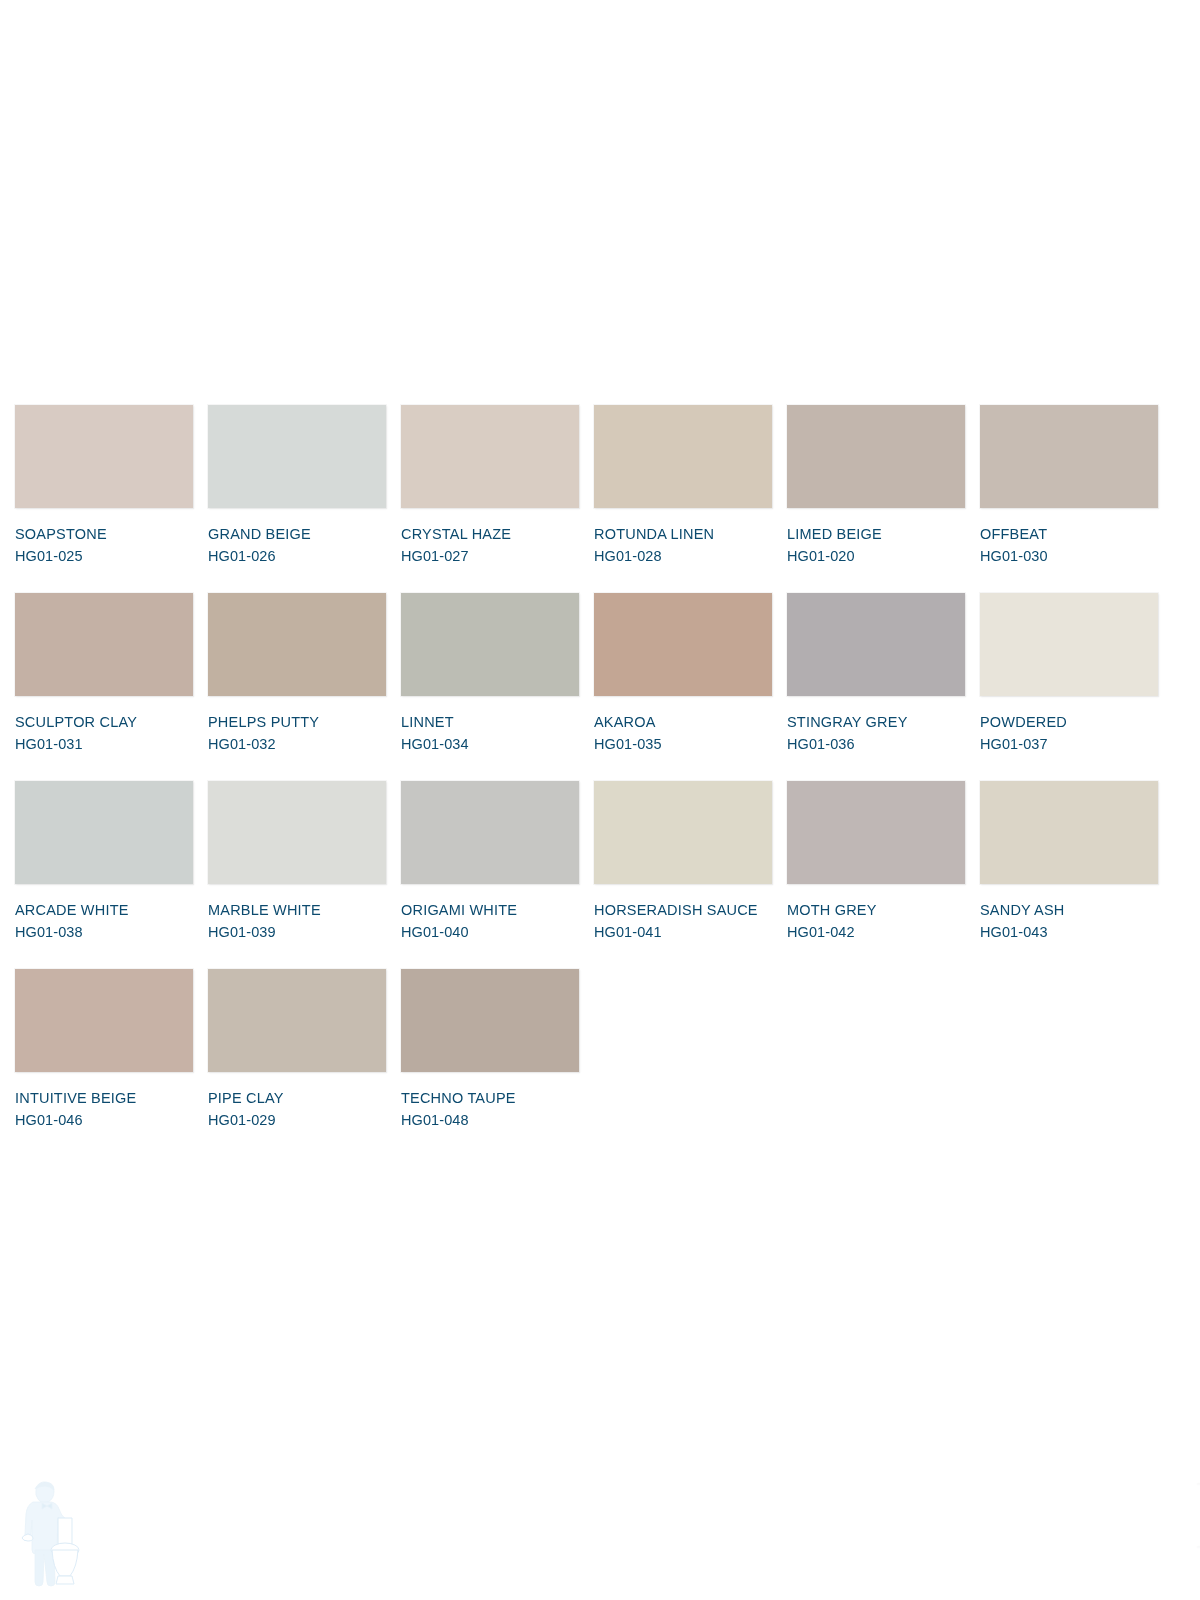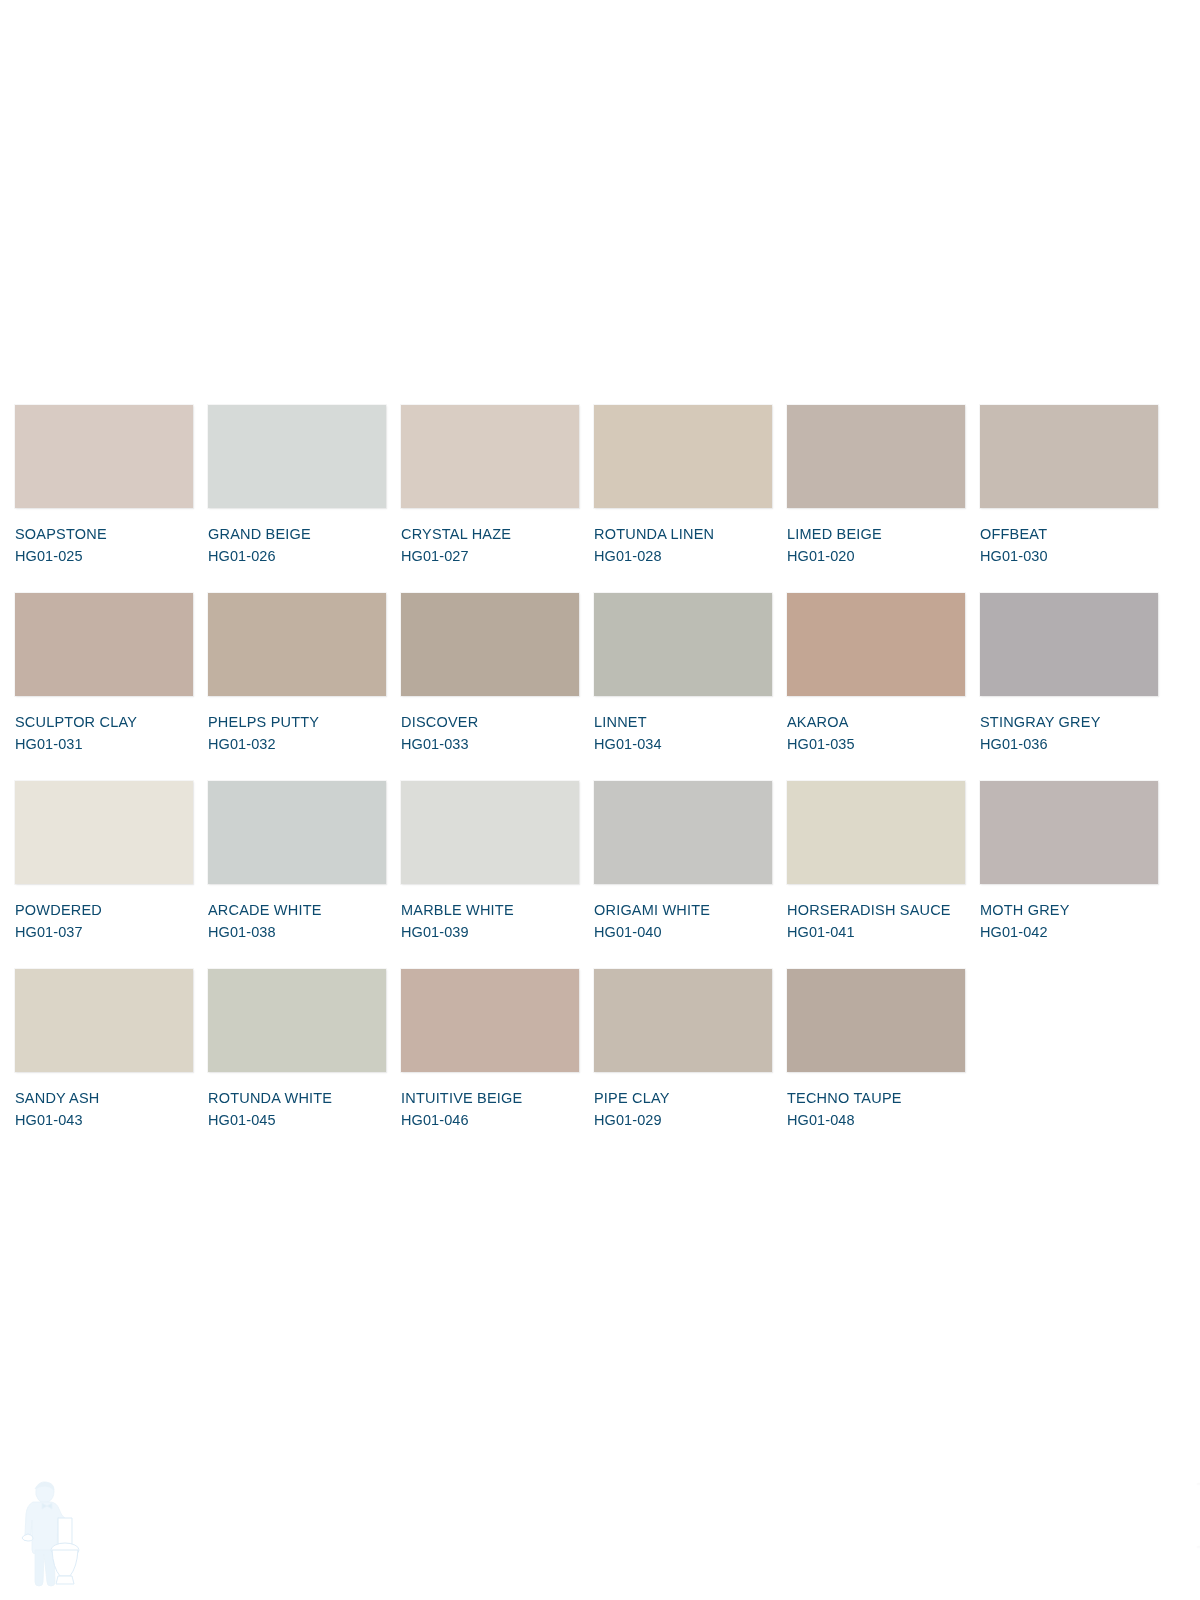--- a/index.html
+++ b/index.html
@@ -137,27 +137,20 @@
       </div>
     </div>
     <div class="swatch-cell">
       <div class="swatch-chip" style="background: rgb(193, 177, 161);"></div>
       <div class="swatch-labels">
         <div class="swatch-name">PHELPS PUTTY</div>
         <div class="swatch-code">HG01-032</div>
       </div>
     </div>
     <div class="swatch-cell">
-      <div class="swatch-chip" style="background: rgb(183, 170, 156);"></div>
-      <div class="swatch-labels">
-        <div class="swatch-name">DISCOVER</div>
-        <div class="swatch-code">HG01-033</div>
-      </div>
-    </div>
-    <div class="swatch-cell">
       <div class="swatch-chip" style="background: rgb(188, 189, 180);"></div>
       <div class="swatch-labels">
         <div class="swatch-name">LINNET</div>
         <div class="swatch-code">HG01-034</div>
       </div>
     </div>
     <div class="swatch-cell">
       <div class="swatch-chip" style="background: rgb(195, 166, 148);"></div>
       <div class="swatch-labels">
         <div class="swatch-name">AKAROA</div>
@@ -211,27 +204,20 @@
       <div class="swatch-labels">
         <div class="swatch-name">MOTH GREY</div>
         <div class="swatch-code">HG01-042</div>
       </div>
     </div>
     <div class="swatch-cell">
       <div class="swatch-chip" style="background: rgb(219, 213, 199);"></div>
       <div class="swatch-labels">
         <div class="swatch-name">SANDY ASH</div>
         <div class="swatch-code">HG01-043</div>
-      </div>
-    </div>
-    <div class="swatch-cell">
-      <div class="swatch-chip" style="background: rgb(204, 206, 194);"></div>
-      <div class="swatch-labels">
-        <div class="swatch-name">ROTUNDA WHITE</div>
-        <div class="swatch-code">HG01-045</div>
       </div>
     </div>
     <div class="swatch-cell">
       <div class="swatch-chip" style="background: rgb(199, 178, 166);"></div>
       <div class="swatch-labels">
         <div class="swatch-name">INTUITIVE BEIGE</div>
         <div class="swatch-code">HG01-046</div>
       </div>
     </div>
     <div class="swatch-cell">

